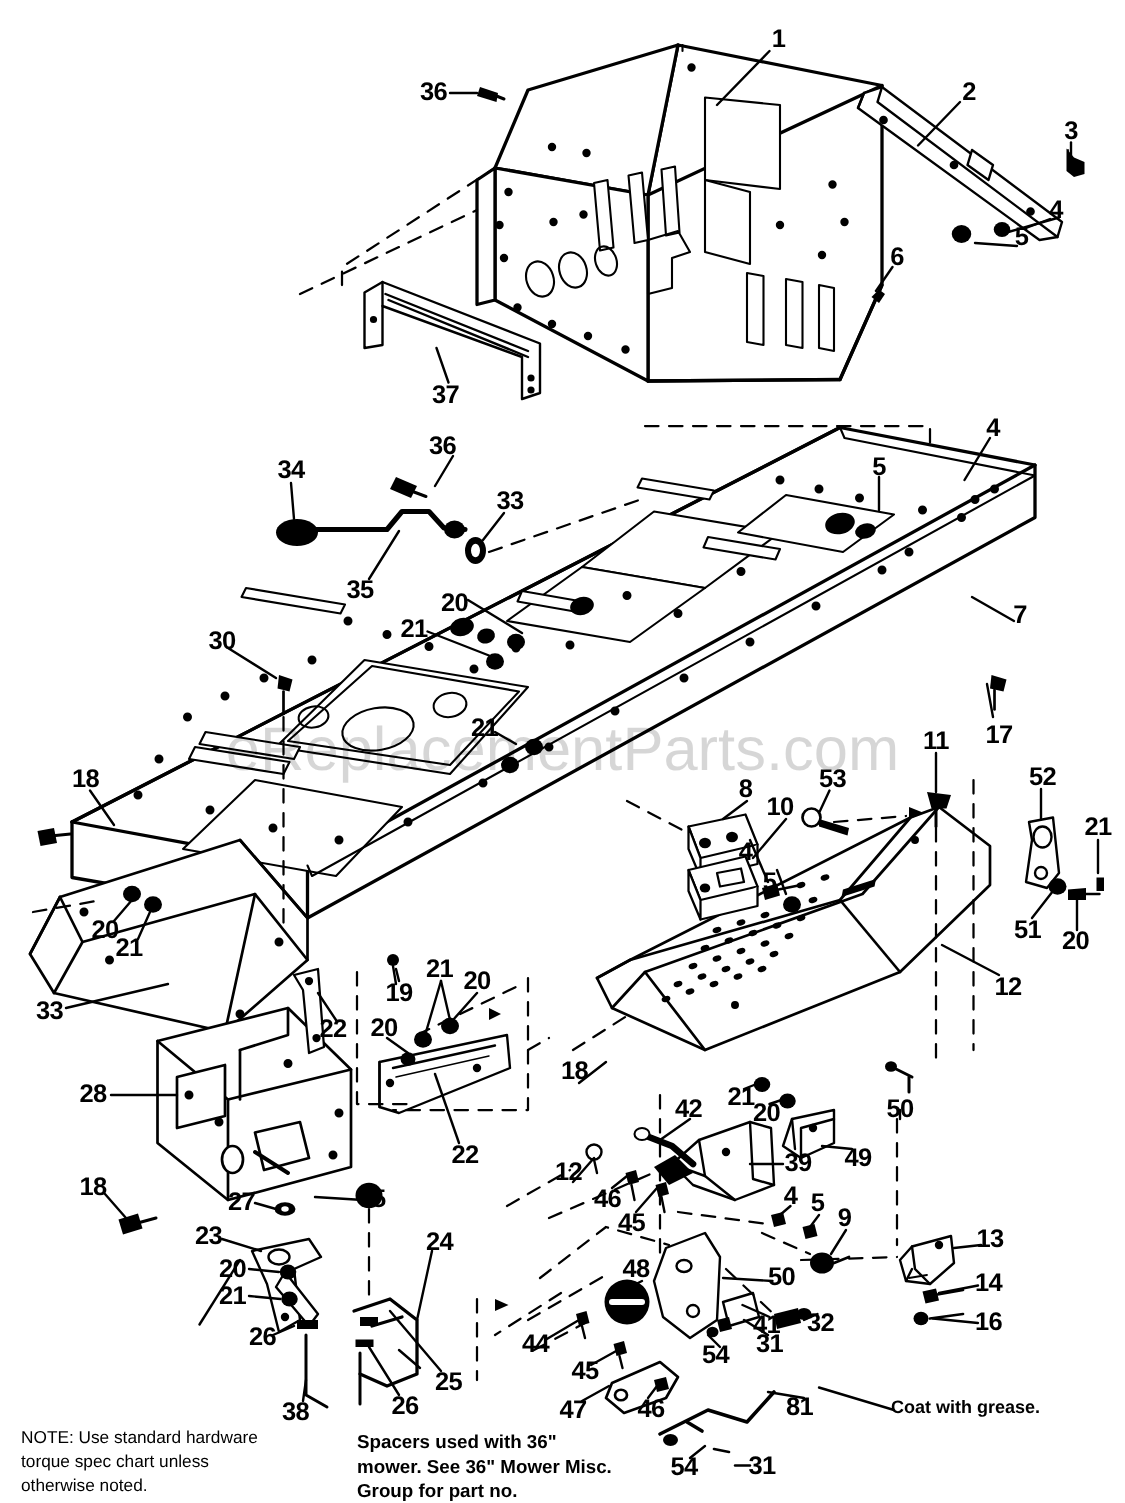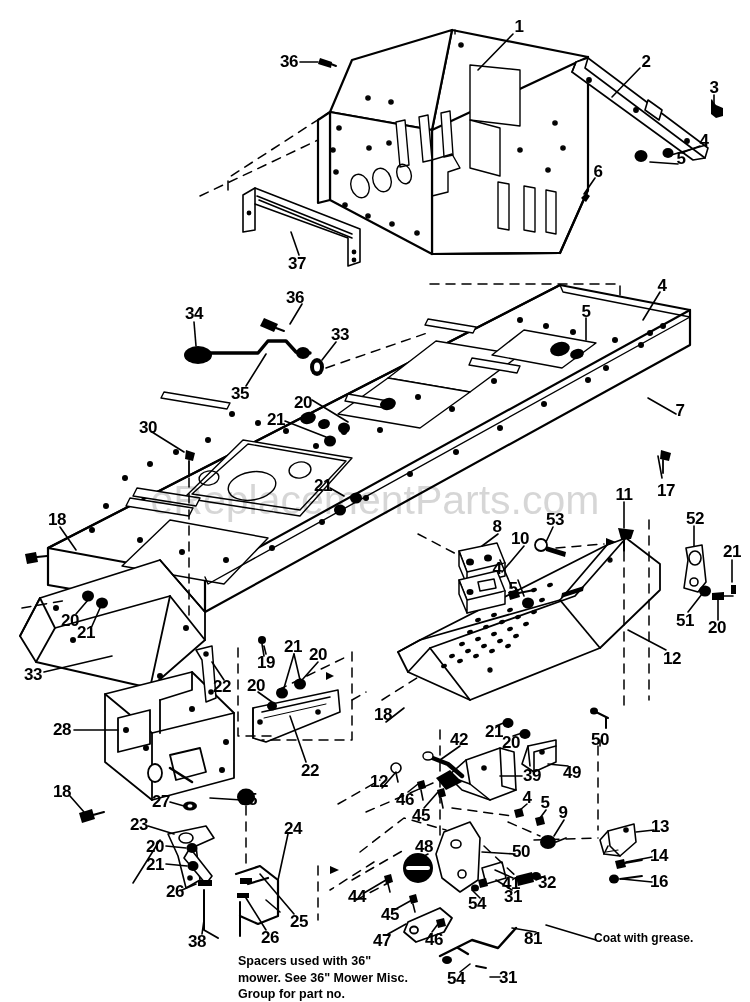--- a/index.html
+++ b/index.html
@@ -740,20 +740,23 @@
       <div class="callout" style="left: 197px; top: 941px;">38</div>
       <div class="callout" style="left: 270px; top: 937px;">26</div>
       <div class="callout" style="left: 382px; top: 940px;">47</div>
       <div class="callout" style="left: 434px; top: 939px;">46</div>
       <div class="callout" style="left: 533px; top: 938px;">81</div>
       <div class="callout" style="left: 456px; top: 978px;">54</div>
       <div class="callout" style="left: 508px; top: 977px;">31</div>
     </div>
 
 
+  <div class="note note-plain" style="left:14px;top:952px;">NOTE: Use standard hardware
+torque spec  chart unless
+otherwise noted.</div>
 
   <div class="note note-bold" style="left:238px;top:953px;">Spacers used with 36"
 mower. See 36" Mower Misc.
 Group for part no.</div>
 
   <div class="note note-small" style="left:594px;top:931px;">Coat with grease.</div>
 
 </div>
 
 </body></html>

